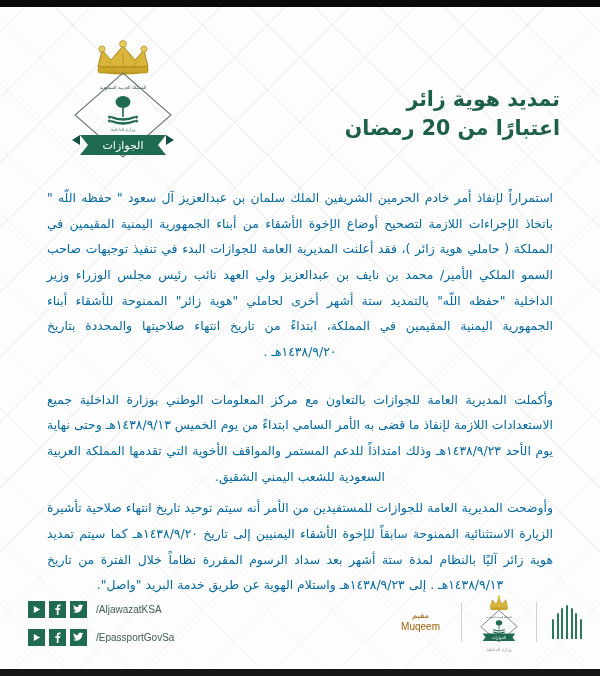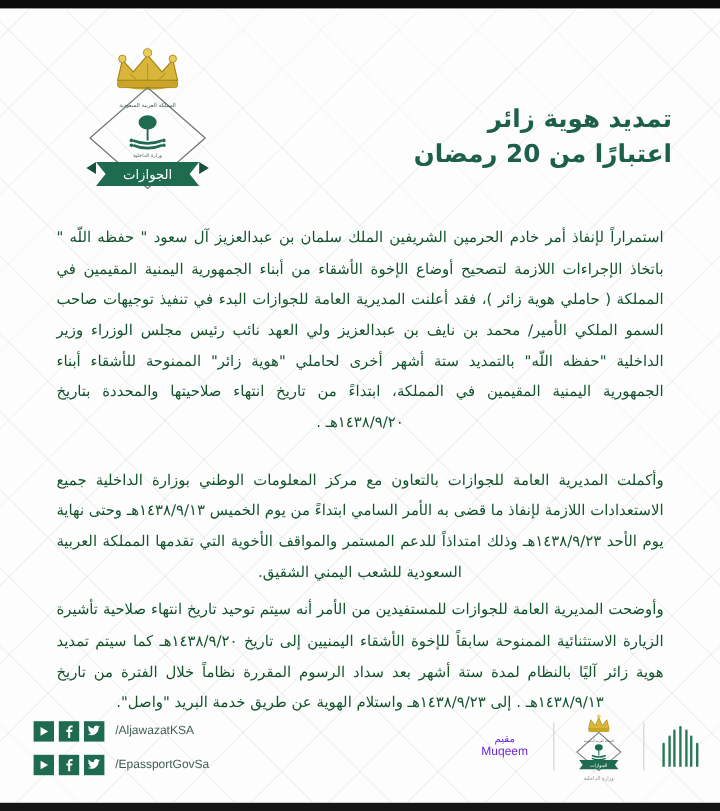--- a/index.html
+++ b/index.html
@@ -96,21 +96,21 @@
 
   
   .body-area {
     position: absolute;
     top: 178px;
     right: 47px;
     width: 506px;
   }
 
   .para {
-    color: #14532d;
+    color: #0369a1;
     font-size: 12.4px;
     line-height: 2.07;
     text-align: justify;
     text-align-last: center;
     direction: rtl;
     margin-bottom: 20px;
     letter-spacing: 0.1px;
   }
   .para.p1 { margin-bottom: 22px; }
   .para.p2 { margin-bottom: 6px; }
@@ -158,21 +158,21 @@
     position: absolute;
     right: 18px;
     top: 4px;
     display: flex;
     align-items: center;
     direction: ltr;
     height: 58px;
   }
   .logo-muqeem {
     text-align: center;
-    color: #6d28d9;
+    color: #a16207;
     line-height: 1.15;
     margin-right: 10px;
     font-family: "Liberation Sans", sans-serif;
   }
   .logo-muqeem .ar { font-size: 8.5px; letter-spacing: .3px; }
   .logo-muqeem .en { font-size: 10px; }
 
   .vline {
     width: 1px;
     height: 40px;

